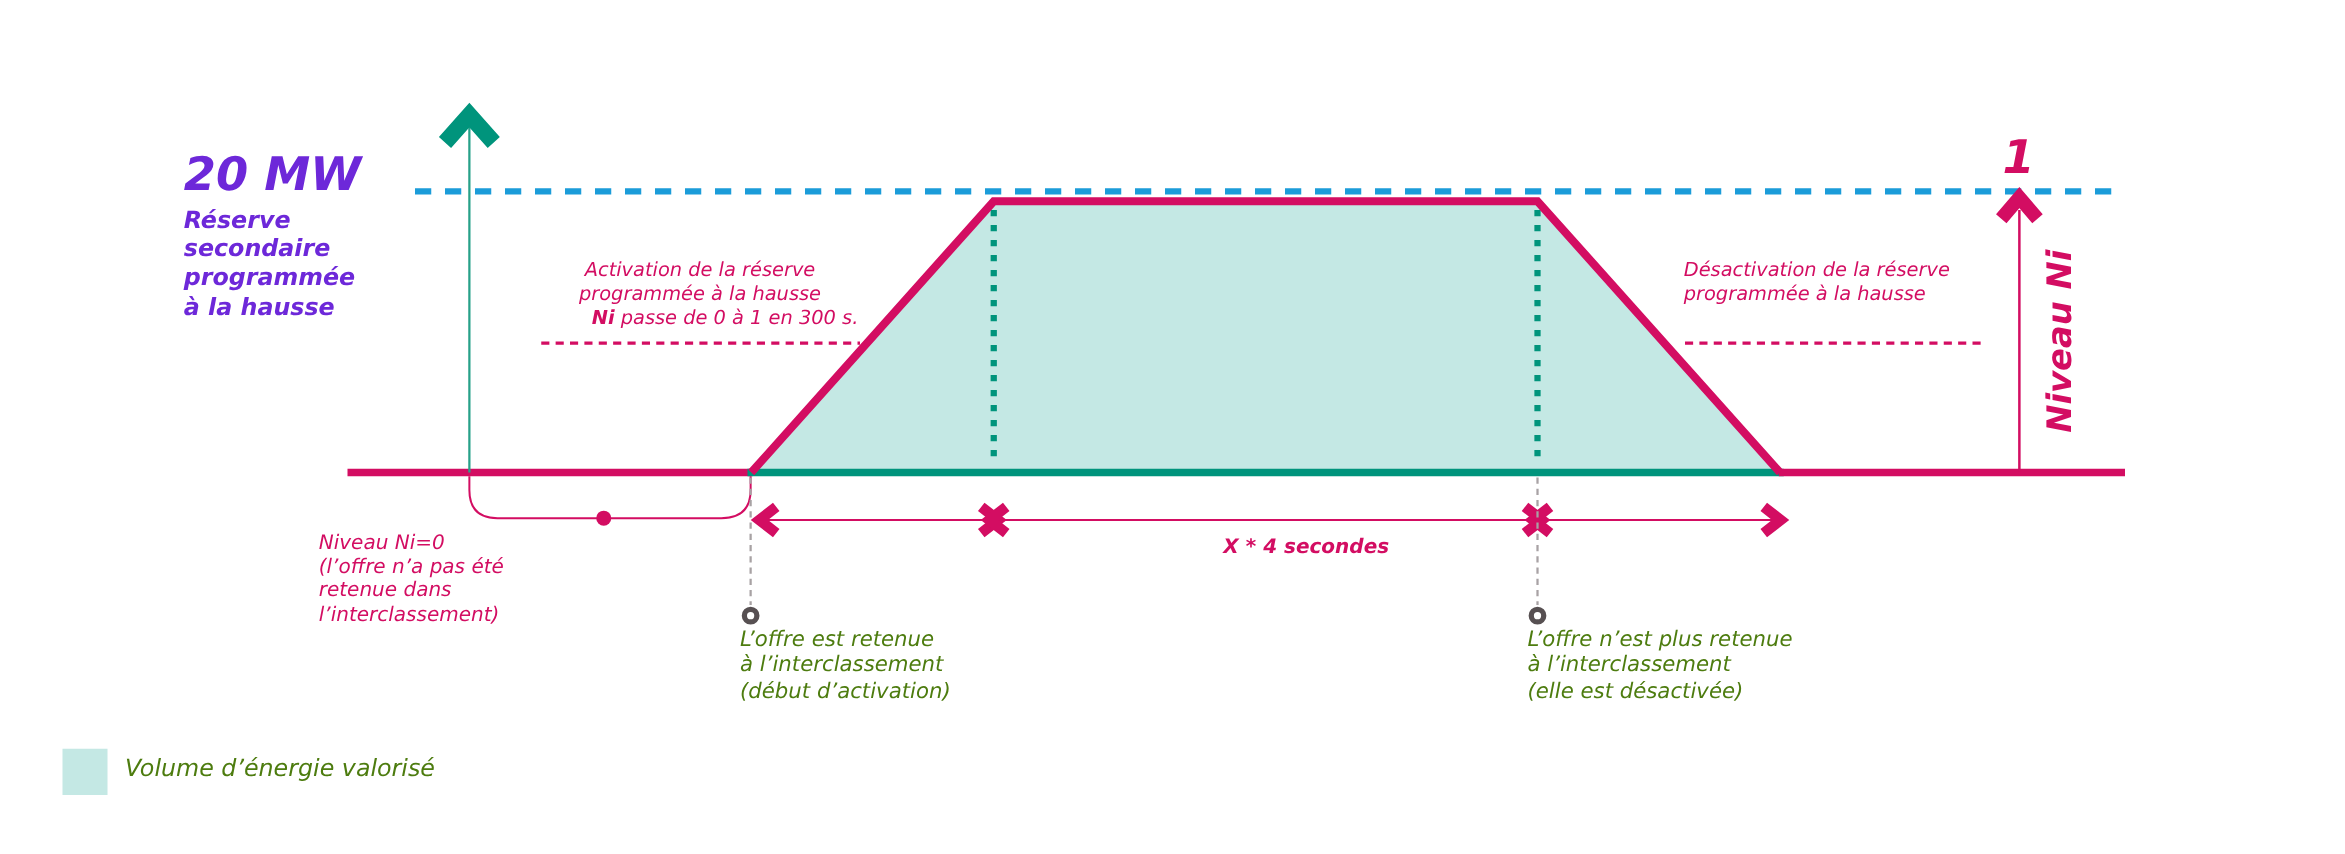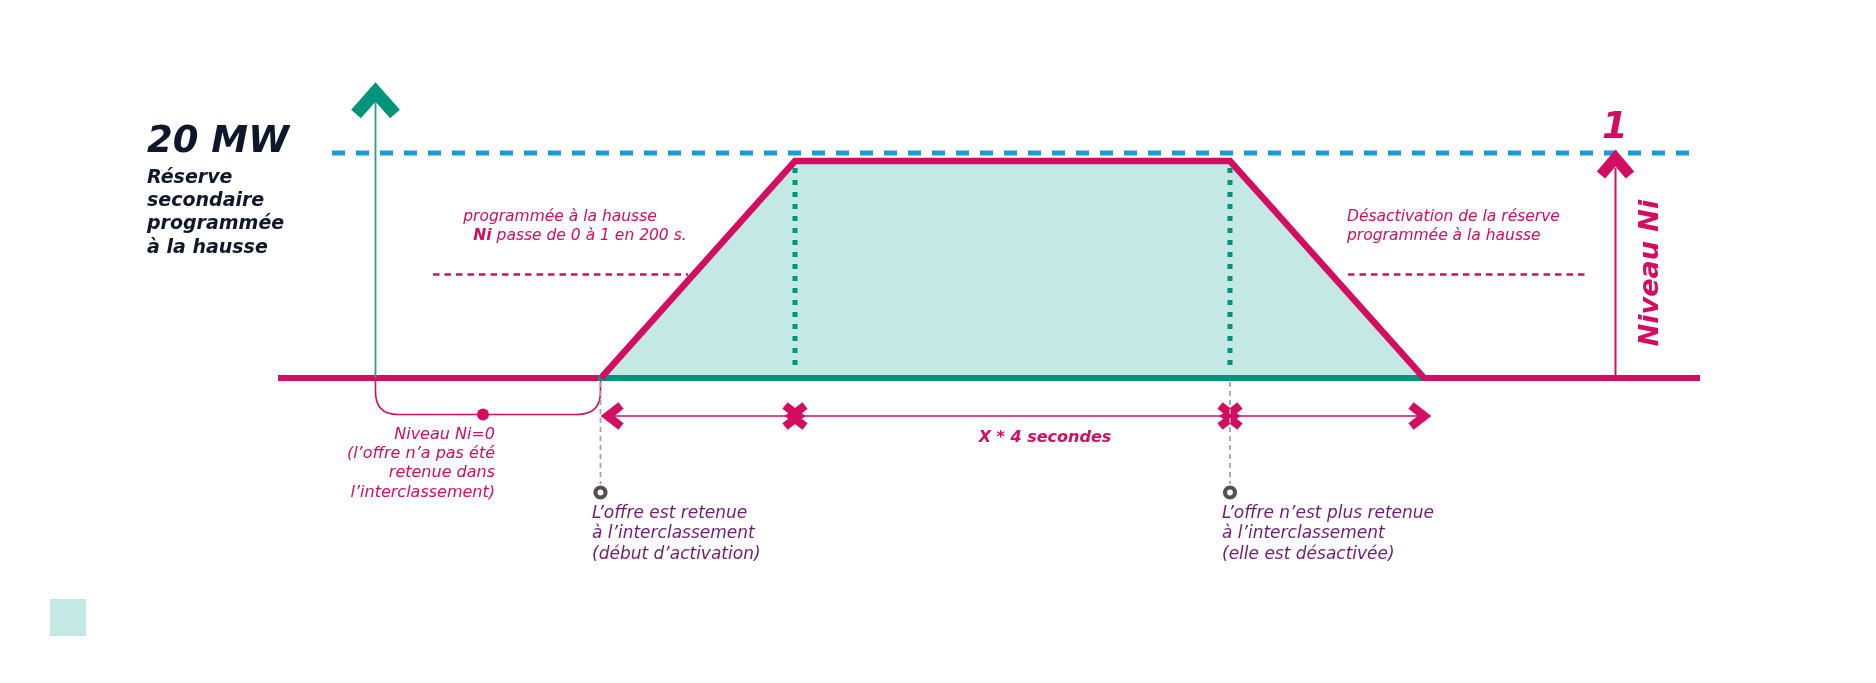--- a/index.html
+++ b/index.html
@@ -2,25 +2,25 @@
 <html><head>
 <meta charset="utf-8">
 <style>
   html,body{margin:0;padding:0;background:#fff;}
   #stage{position:relative;width:1876px;height:683px;background:#ffffff;overflow:hidden;
          font-family:"DejaVu Sans","Liberation Sans",sans-serif;}
   #stage svg{position:absolute;left:0;top:0;}
   .t{position:absolute;font-style:italic;}
   .pre{white-space:pre-line;}
   .b{font-weight:bold;margin-left:40px;}
-  .blue{color:#0f172a;font-weight:bold;}
+  .blue{color:#6d28d9;font-weight:bold;}
   .pink{color:#d30d62;}
-  .gray{color:#701a75;}
+  .gray{color:#4d7c0f;}
   .center{text-align:center;}
-  .right{text-align:right;}
+  .right{}
   .note{font-size:15.5px;line-height:1.22;}
   .small{font-size:16px;line-height:1.2;}
   .dark{font-size:17px;line-height:1.2;}
   #mw-label{left:147px;top:118px;font-size:37px;}
   #reserve-desc{left:147px;top:165px;font-size:19px;line-height:1.22;width:220px;}
   #activation-note{left:400px;top:207px;width:320px;}
   #deactivation-note{left:1347px;top:207px;width:300px;}
   #ni-zero-note{left:255px;top:424px;width:240px;}
   #fat-label{left:581px;top:427px;width:238px;}
   #x4-label{left:925px;top:427px;width:240px;font-weight:bold;}
@@ -89,22 +89,23 @@
   </svg>
 
   <div id="mw-label" class="t blue">20 MW</div>
 
   <div id="reserve-desc" class="t blue pre">Réserve
 secondaire
 programmée
 à la hausse</div>
 
   <div id="activation-note" class="t pink note center">
+    <div>Activation de la réserve</div>
     <div>programmée à la hausse</div>
-    <div><span class="b">Ni</span><span> passe de 0 à 1 en 200 s.</span></div>
+    <div><span class="b">Ni</span><span> passe de 0 à 1 en 300 s.</span></div>
   </div>
 
   <div id="deactivation-note" class="t pink note">
     <div>Désactivation de la réserve</div>
     <div>programmée à la hausse</div>
   </div>
 
   <div id="ni-zero-note" class="t pink small right pre">Niveau Ni=0
 (l’offre n’a pas été
 retenue dans
@@ -119,14 +120,15 @@
 (début d’activation)</div>
 
   <div id="end-note" class="t gray dark pre">L’offre n’est plus retenue
 à l’interclassement
 (elle est désactivée)</div>
 
   <div id="ni-one" class="t pink">1</div>
 
   <div id="ni-axis" class="t pink">Niveau Ni</div>
 
+  <div id="legend-label" class="t gray">Volume d’énergie valorisé</div>
 
 </div>
 
 </body></html>

